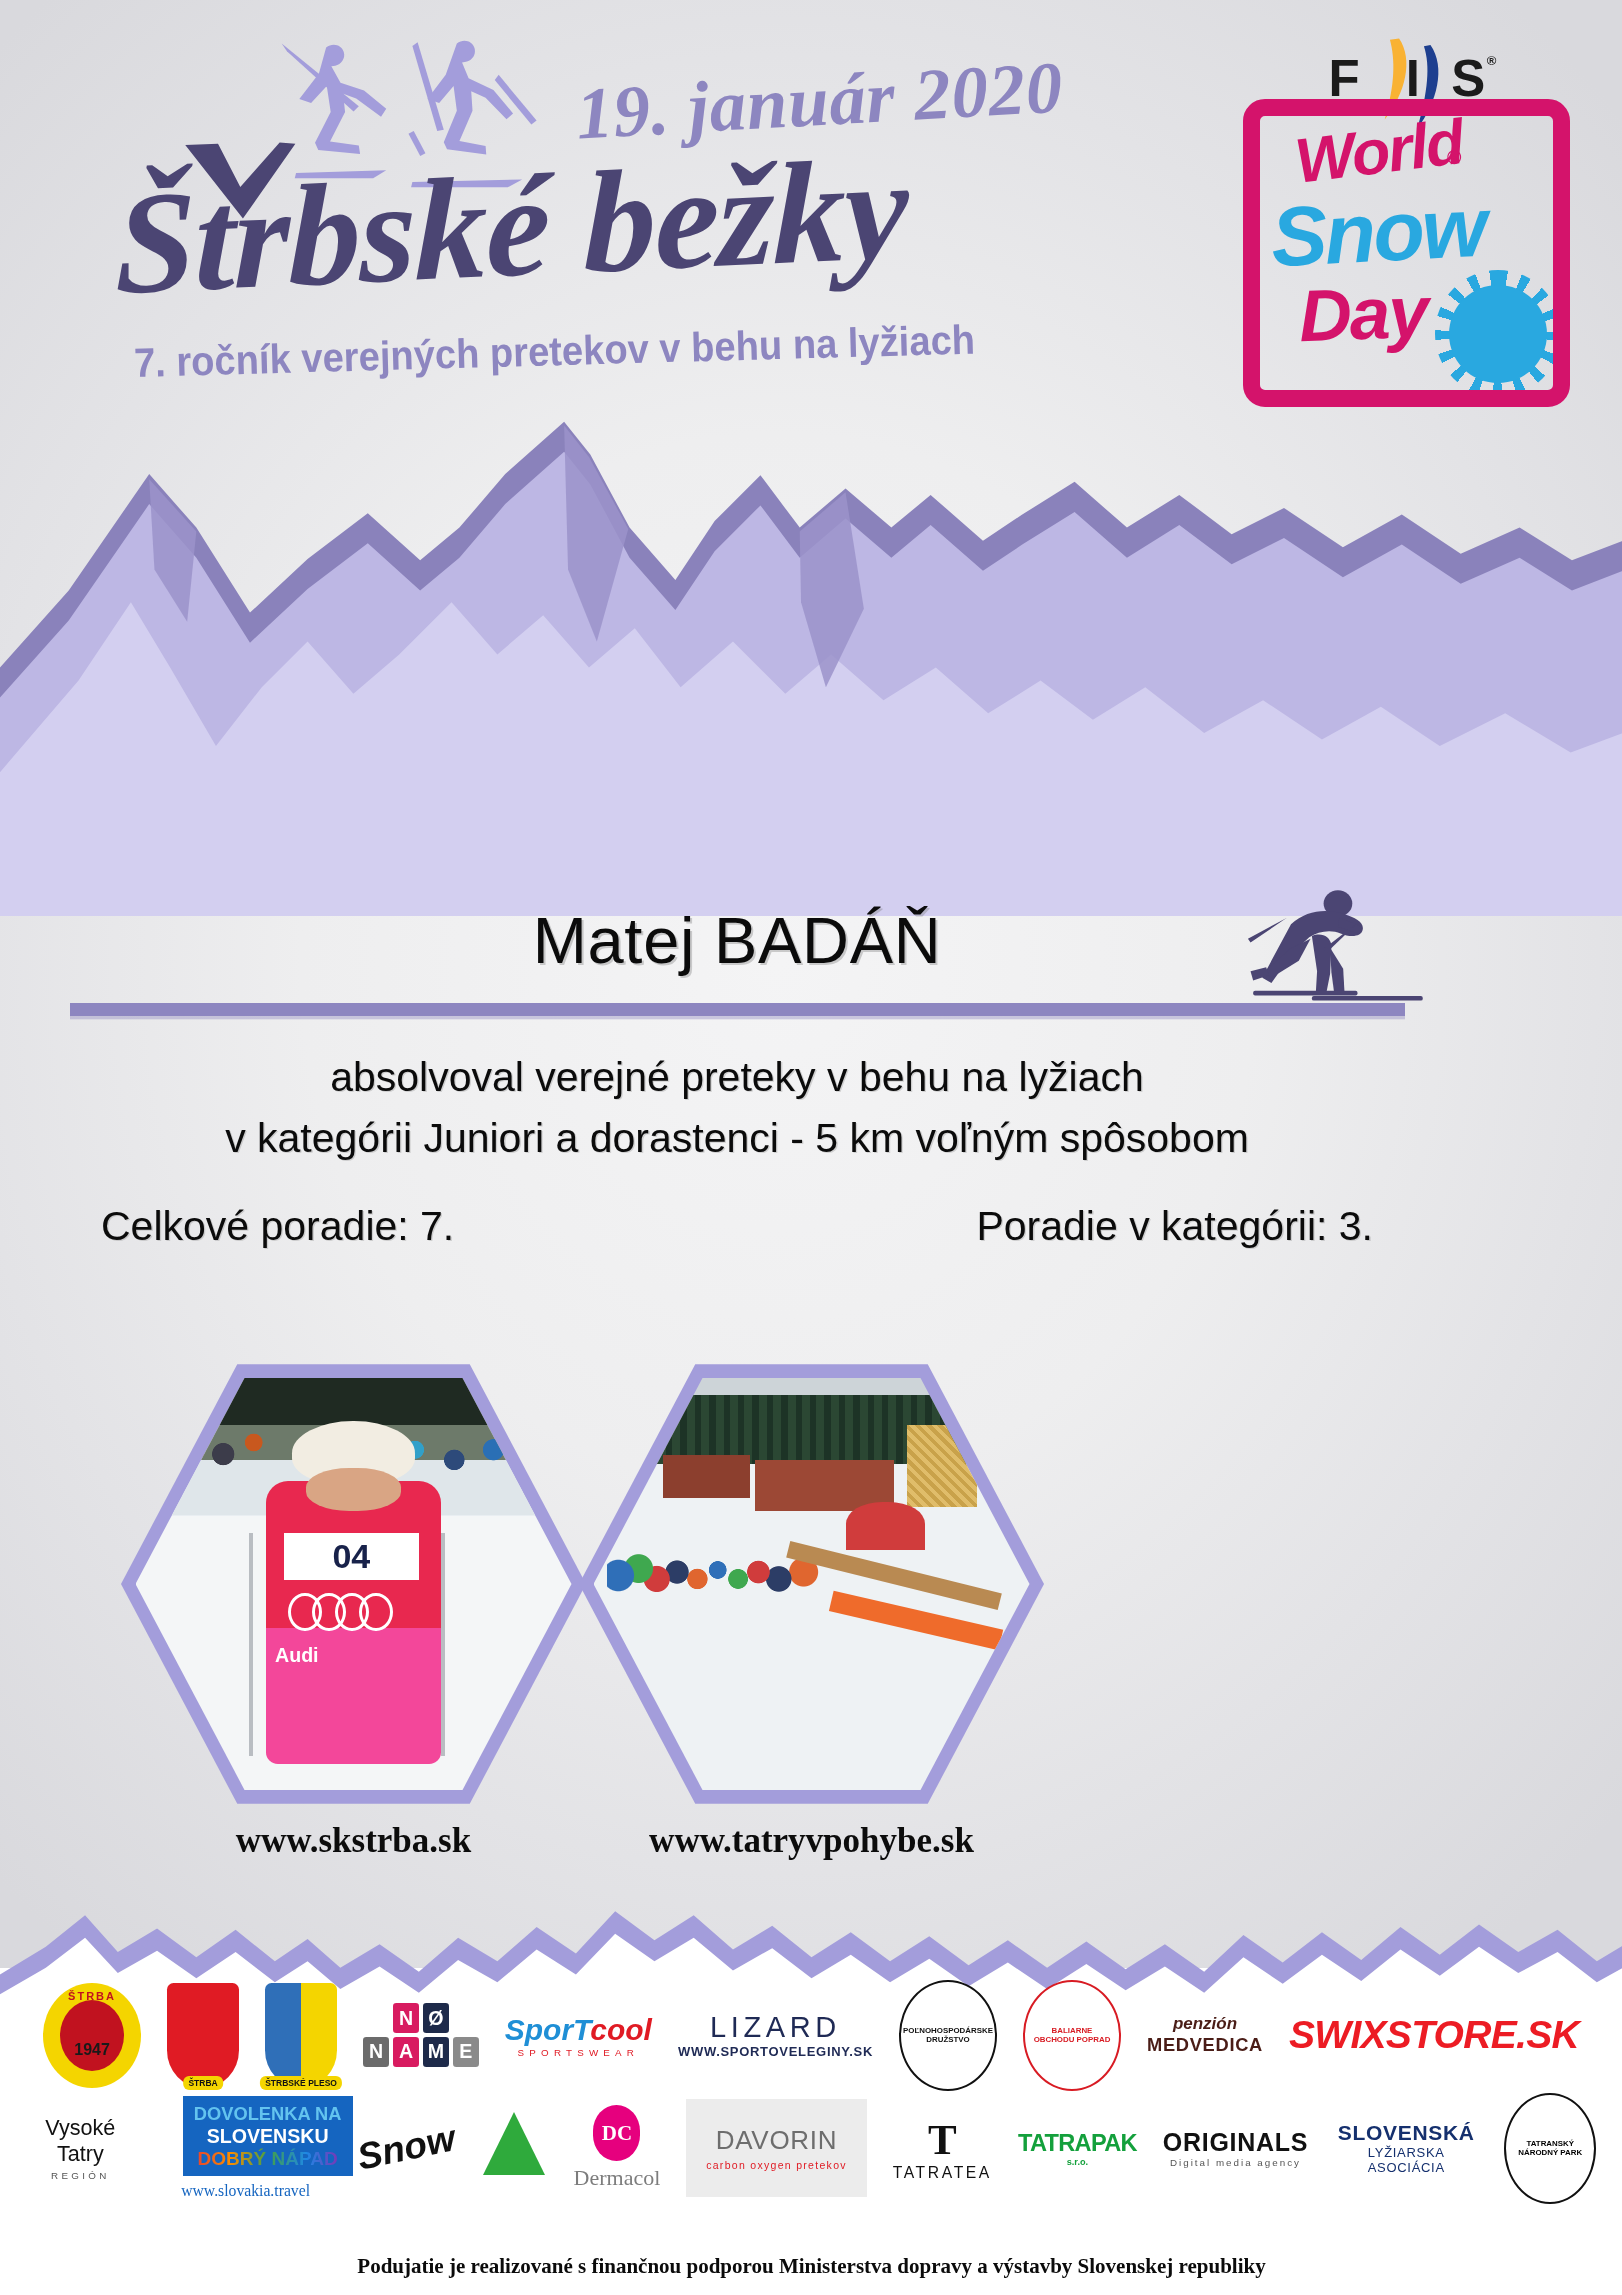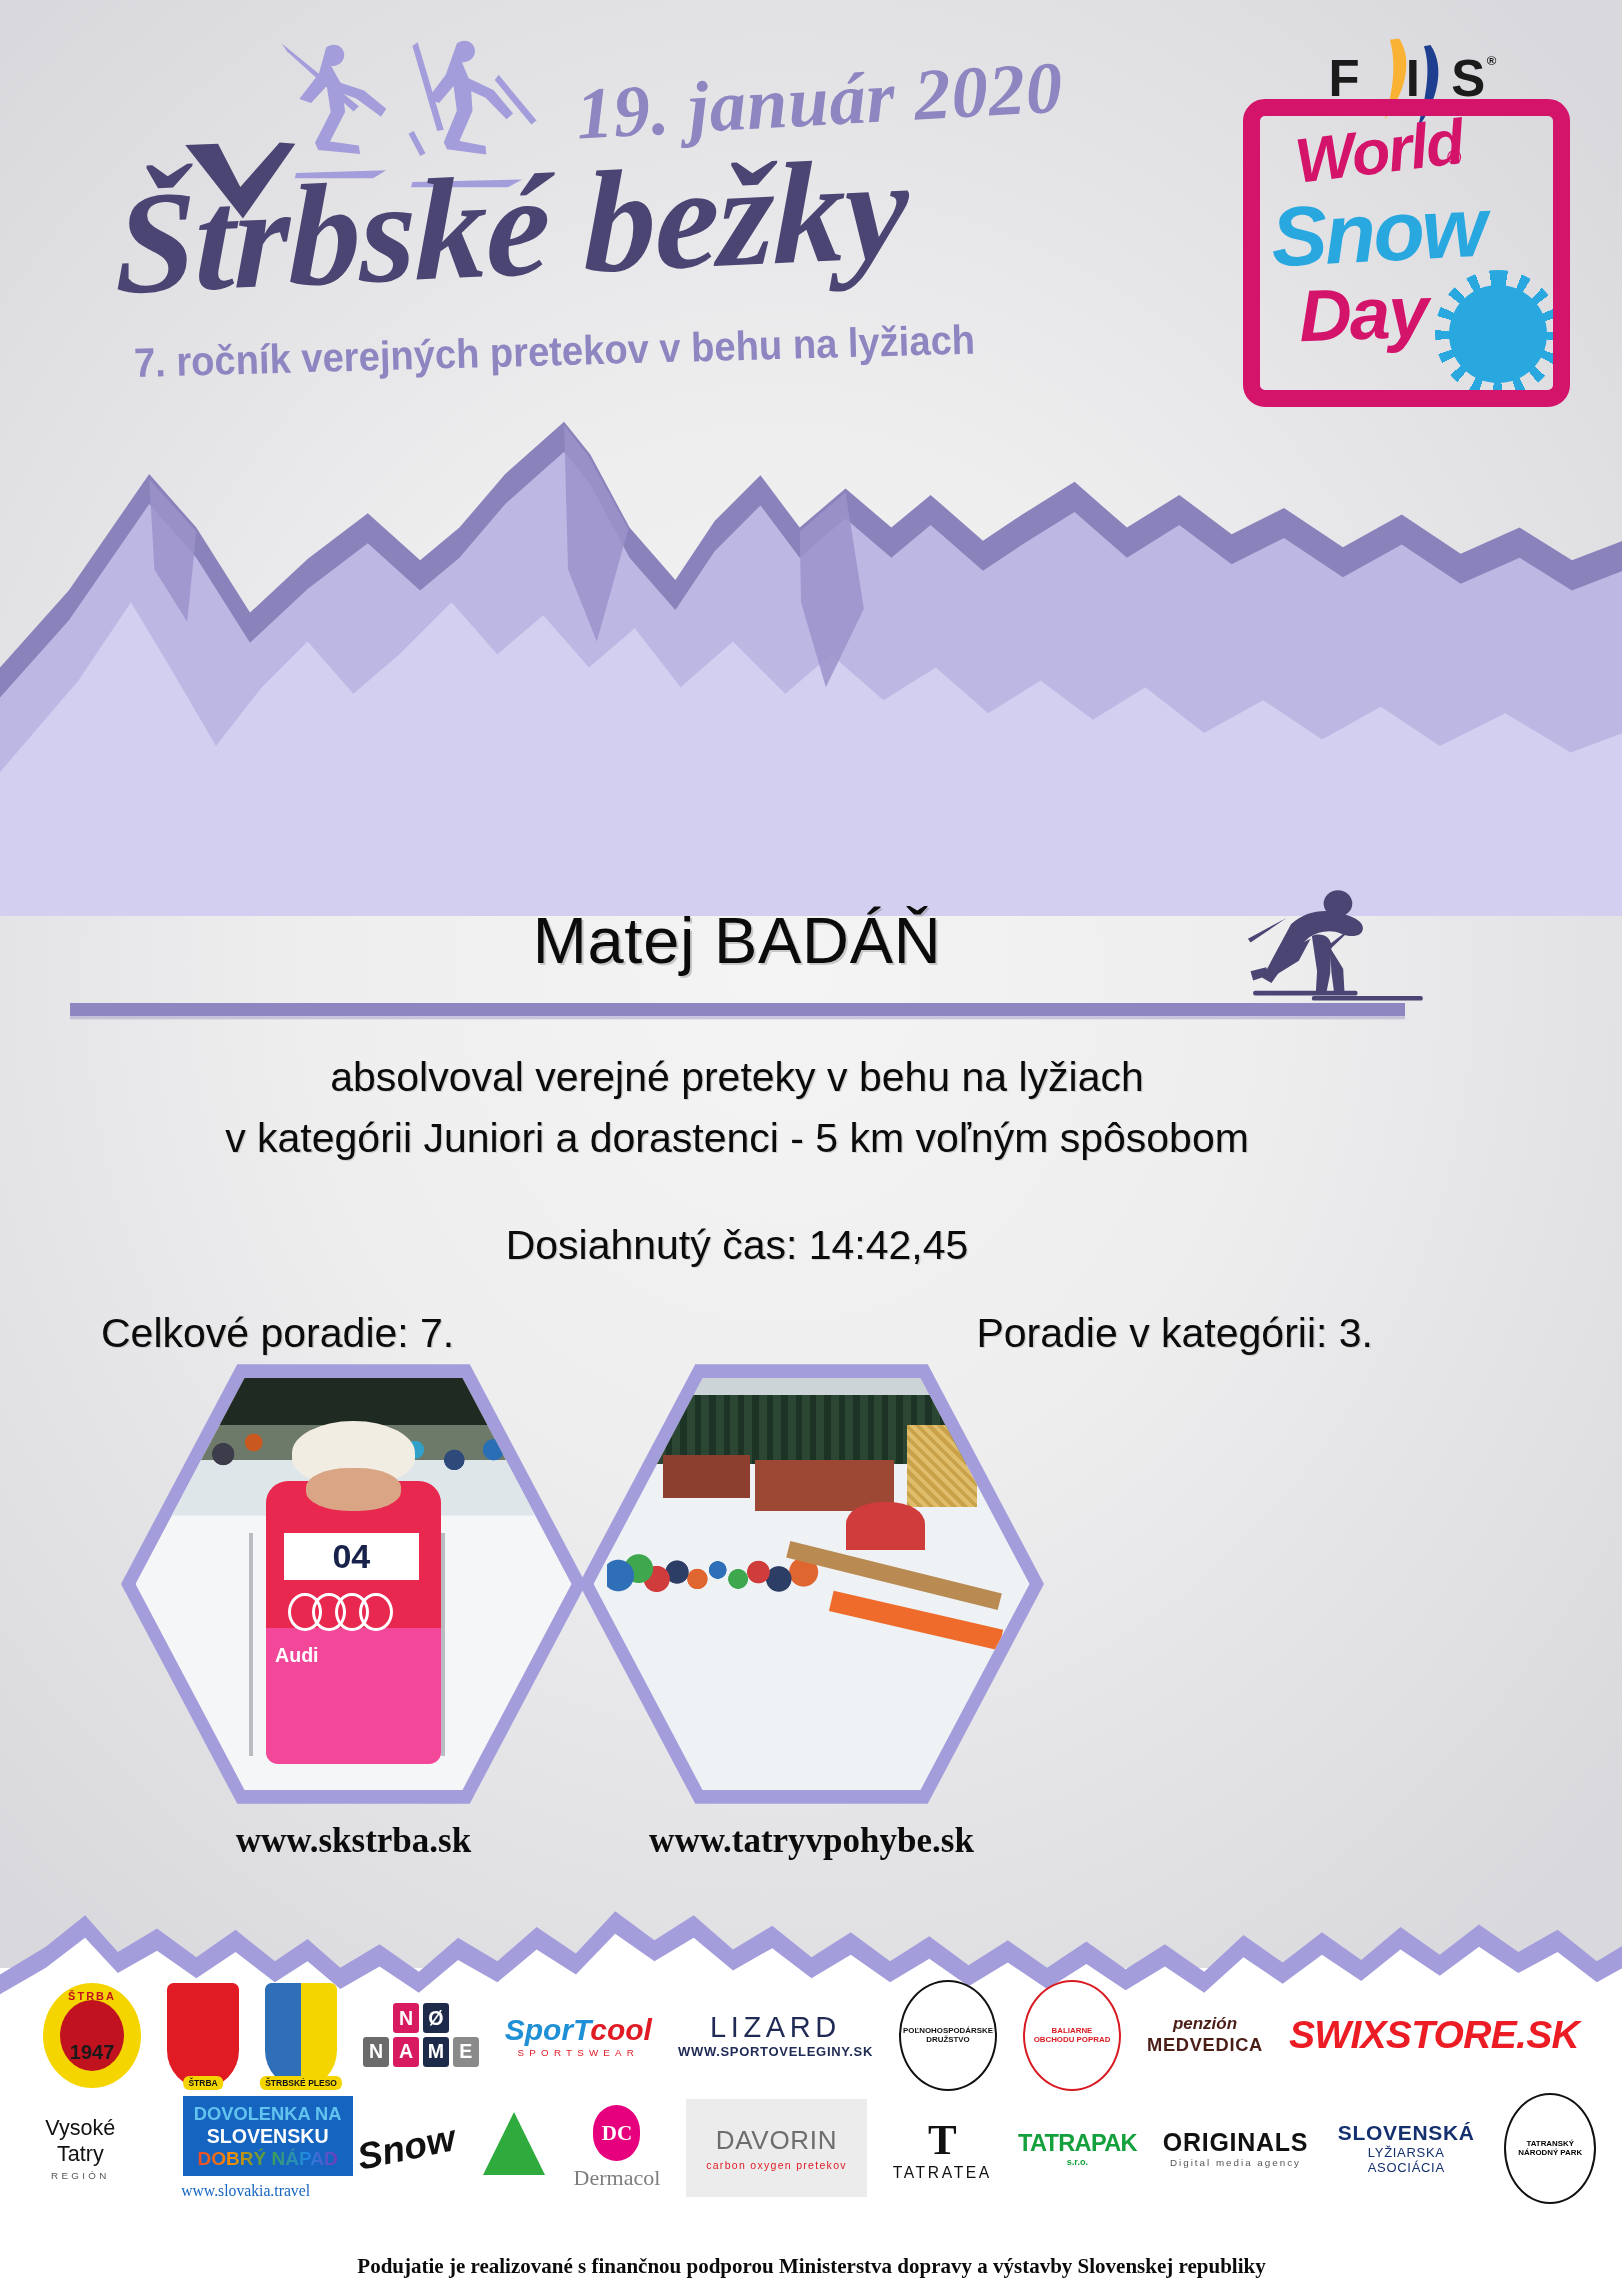--- a/index.html
+++ b/index.html
@@ -231,21 +231,21 @@
         text-align:center; line-height:1.05; }
 
   .sp-sks {
     width:98px; height:105px; border-radius:50%;
     background:#f4d500; color:#c1121f;
     font:bold 11px "Liberation Sans",sans-serif;
     display:flex; align-items:center; justify-content:center;
     position:relative;
   }
   .sp-sks span { position:absolute; }
-  .sp-sks .yr { font-size:20px; color:#1a1a1a; top:58px; }
+  .sp-sks .yr { font-size:16px; color:#1a1a1a; top:58px; }
   .sp-sks .top { top:7.9px; letter-spacing:2px; }
   .sp-sks::before{ content:""; position:absolute; left:17px; top:17px; width:64px; height:71px;
                    border-radius:50%; background:#c1121f; }
 
   .sp-shield {
     width:72px; height:105px; position:relative;
     border-radius:6.5px 6.5px 50% 50%/6.5px 6.5px 36% 36%;
   }
   .shield-strba { background:#e01b24; }
   .shield-pleso { background:linear-gradient(90deg,#2f6fb8 0 50%, #f4d500 50% 100%); }
@@ -410,21 +410,20 @@
         <rect x="128" y="184" width="170" height="7" rx="3"></rect>
         <path d="M84 68 L90 64 L30 96 L34 102 Z"></path>
         <path d="M196 74 L200 70 L146 112 L150 118 Z"></path>
       </g>
     </svg>
   </div>
 
   <div class="cert-line" id="cert-line-1">absolvoval verejné preteky v behu na lyžiach</div>
   <div class="cert-line" id="cert-line-2">v kategórii Juniori a dorastenci - 5 km voľným spôsobom</div>
 
-  <div id="result-time">Dosiahnutý čas: 14:42,45</div>
 
   <div id="rank-row">
     <div>Celkové poradie: 7.</div>
     <div>Poradie v kategórii: 3.</div>
   </div>
 </div>
 
 <div id="photo-row">
 
   <div class="hex-wrap" id="hex-1">

